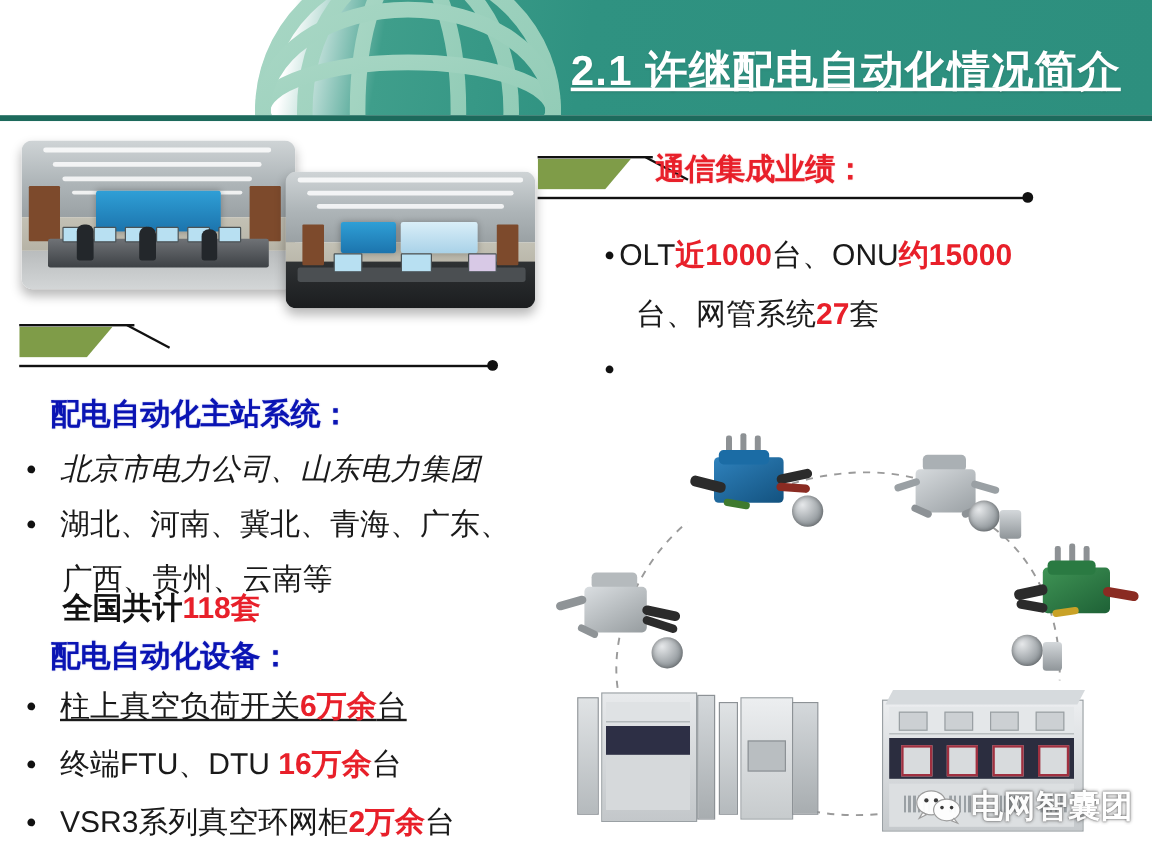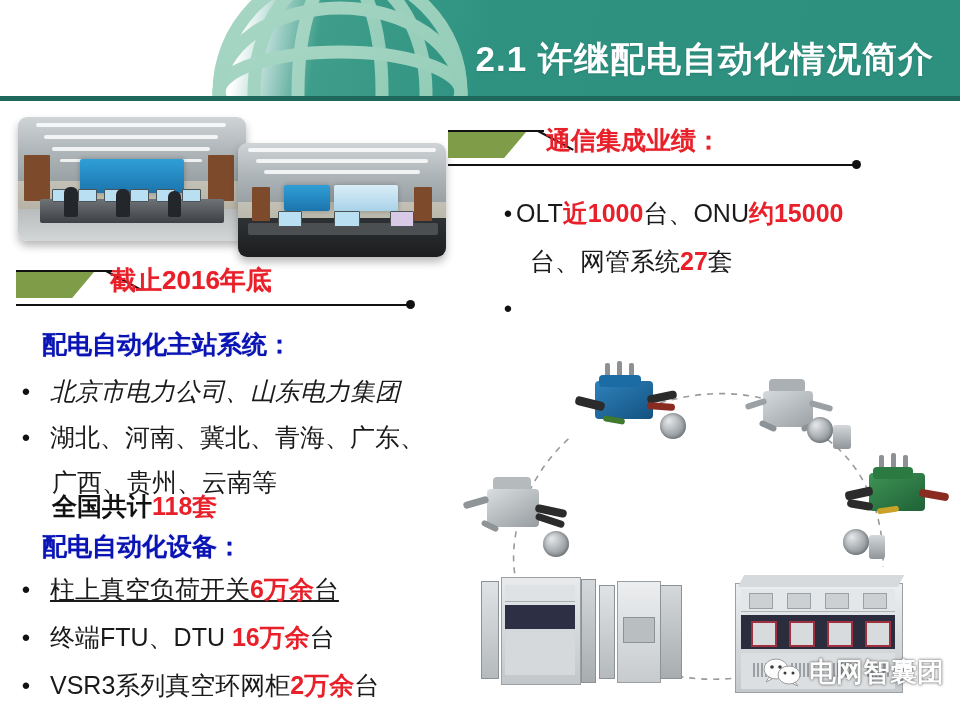--- a/index.html
+++ b/index.html
@@ -15,21 +15,21 @@
   .header-teal{
     position:absolute;right:0;top:0;width:760px;height:96px;
     background:linear-gradient(100deg,#ffffff 0%,#ffffff 6%,#3f9e8b 16%,#2f9281 38%,#2d8f7e 100%);
   }
   .globe{position:absolute;left:190px;top:-58px;width:300px;height:300px;pointer-events:none;}
   .header-rule{position:absolute;left:0;top:96px;width:960px;height:5px;background:#1d6a5c;}
   .header-rule2{position:absolute;left:0;top:101px;width:960px;height:2px;background:#ffffff;}
   .title{
     position:absolute;right:26px;top:36px;
     color:#ffffff;font-size:35px;font-weight:bold;letter-spacing:1px;
-    text-shadow:0 1px 2px rgba(0,0,0,.12);white-space:nowrap;
+    text-shadow:0 1px 2px rgba(0,0,0,.12);white-space:nowrap;text-decoration:underline;
   }
   .photo{
     position:absolute;border-radius:9px;overflow:hidden;
     box-shadow:0 5px 9px rgba(0,0,0,.28);
   }
   .photo .ceil{position:absolute;left:0;top:0;right:0;height:52%;
     background:linear-gradient(#cfd4d6,#aeb5b8 55%,#9aa1a4);}
   .photo .wall{position:absolute;left:0;top:52%;right:0;bottom:26%;
     background:linear-gradient(#c3c1b5,#b6b3a6);}
   .photo .floor{position:absolute;left:0;bottom:0;right:0;height:26%;
@@ -186,21 +186,20 @@
   <div class="bullet-row" style="left:500px;top:291px;width:430px;">
     <span class="bullet-dot">•</span>
   </div>
 
   <div class="tab" style="left:16px;top:266px;width:420px;height:46px;">
     <div class="trap"></div>
     <div class="topline"></div>
     <div class="diag"></div>
     <div class="baseline" style="top:38px;width:394px;"></div>
     <div class="enddot" style="left:390px;top:34px;"></div>
-    <div class="tab-label" style="left:94px;top:-3px;font-size:26px;">截止2016年底</div>
   </div>
 
   <div class="heading-blue" style="left:42px;top:328px;">配电自动化主站系统：</div>
 
   <div class="bullet-row" style="left:18px;top:374px;width:430px;">
     <span class="bullet-dot">•</span>
     <span class="bullet-text" style="padding-left:16px;font-style:italic;">北京市电力公司、山东电力集团</span>
   </div>
 
   <div class="bullet-row" style="left:18px;top:420px;width:430px;">

